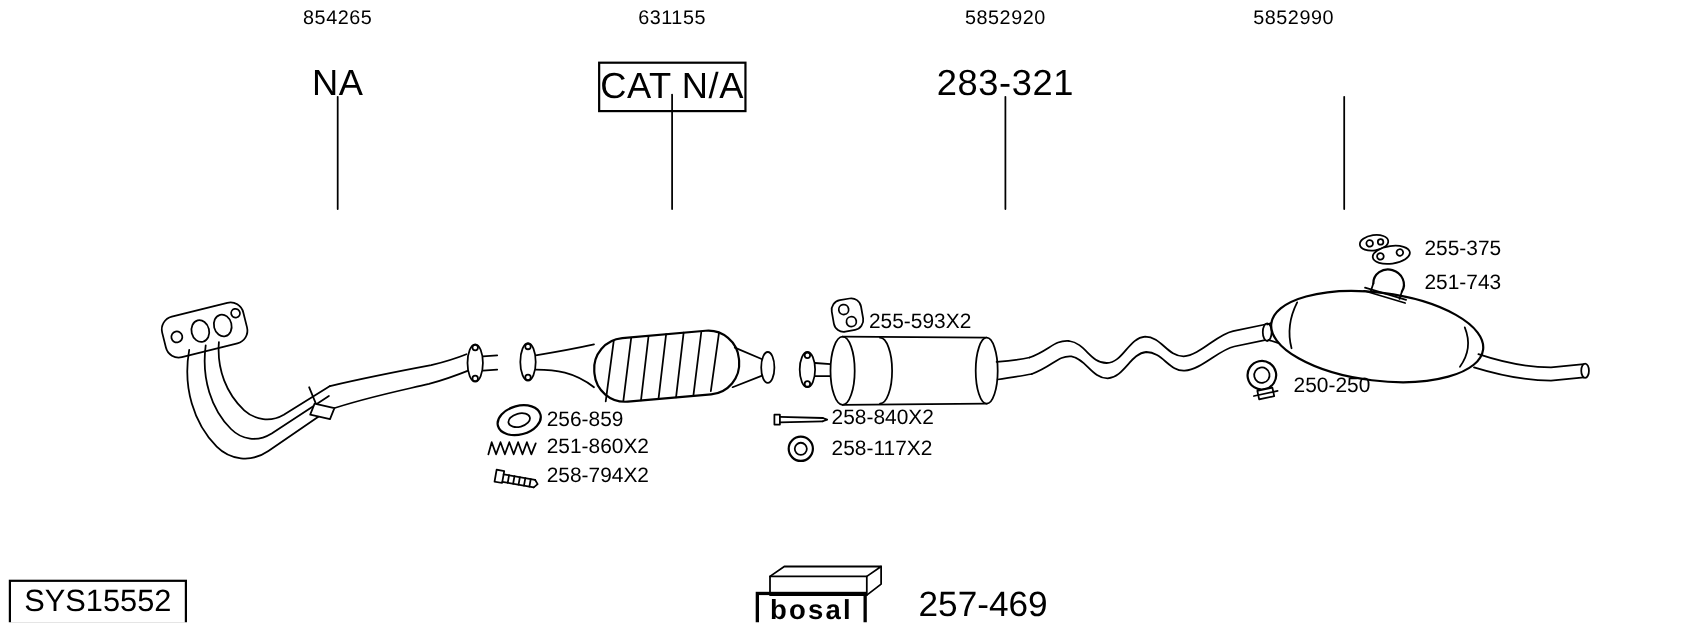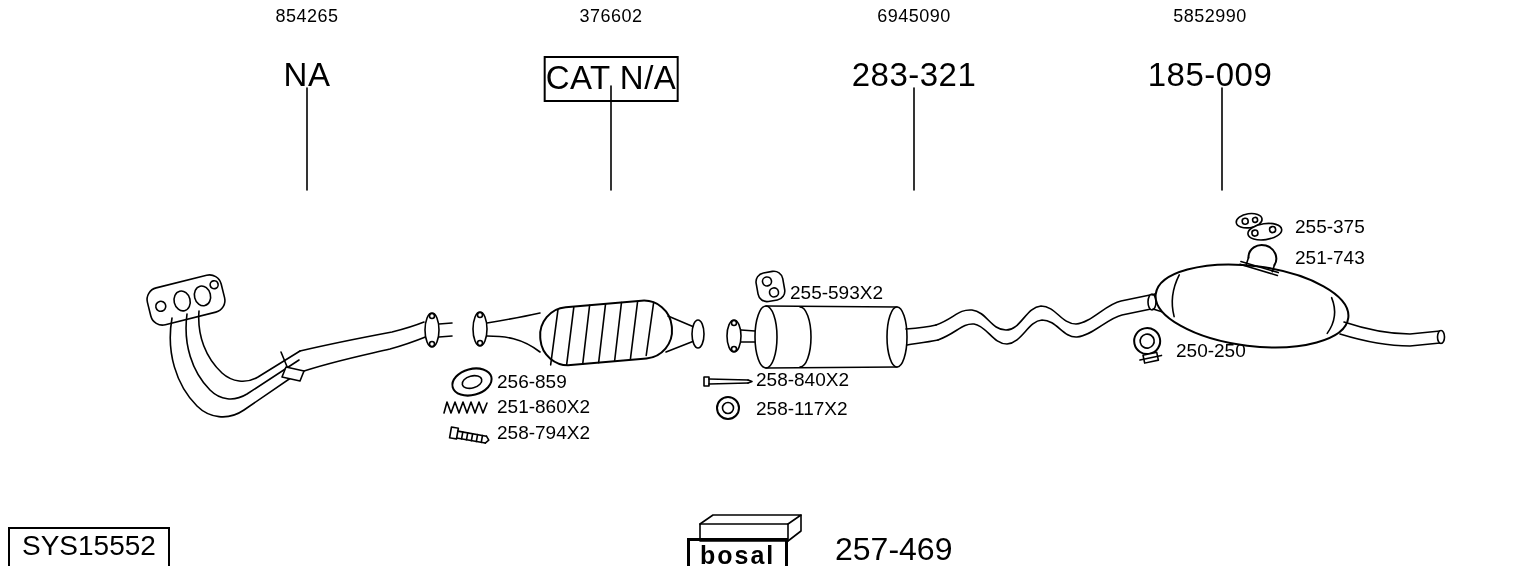--- a/index.html
+++ b/index.html
@@ -178,30 +178,29 @@
         <path d="M 801,515 L 801,531 L 788,541"></path>
       </g>
     </g>
   </svg>
 
   <div class="section" style="left:307px">
     <div class="ref">854265</div>
     <div class="big">NA</div>
   </div>
   <div class="section" style="left:611px">
-    <div class="ref">376602</div>
+    <div class="ref">631155</div>
     <div class="big boxed">CAT N/A</div>
   </div>
   <div class="section" style="left:914px">
-    <div class="ref">6945090</div>
+    <div class="ref">5852920</div>
     <div class="big">283-321</div>
   </div>
-  <div class="section" style="left:1210px">
+  <div class="section" style="left:1176px">
     <div class="ref">5852990</div>
-    <div class="big">185-009</div>
   </div>
 
   <div class="part" style="left:1295px; top:216px">255-375</div>
   <div class="part" style="left:1295px; top:247px">251-743</div>
   <div class="part" style="left:790px; top:282px">255-593X2</div>
   <div class="part" style="left:1176px; top:340px">250-250</div>
   <div class="part" style="left:497px; top:371px">256-859</div>
   <div class="part" style="left:497px; top:396px">251-860X2</div>
   <div class="part" style="left:497px; top:422px">258-794X2</div>
   <div class="part" style="left:756px; top:369px">258-840X2</div>

